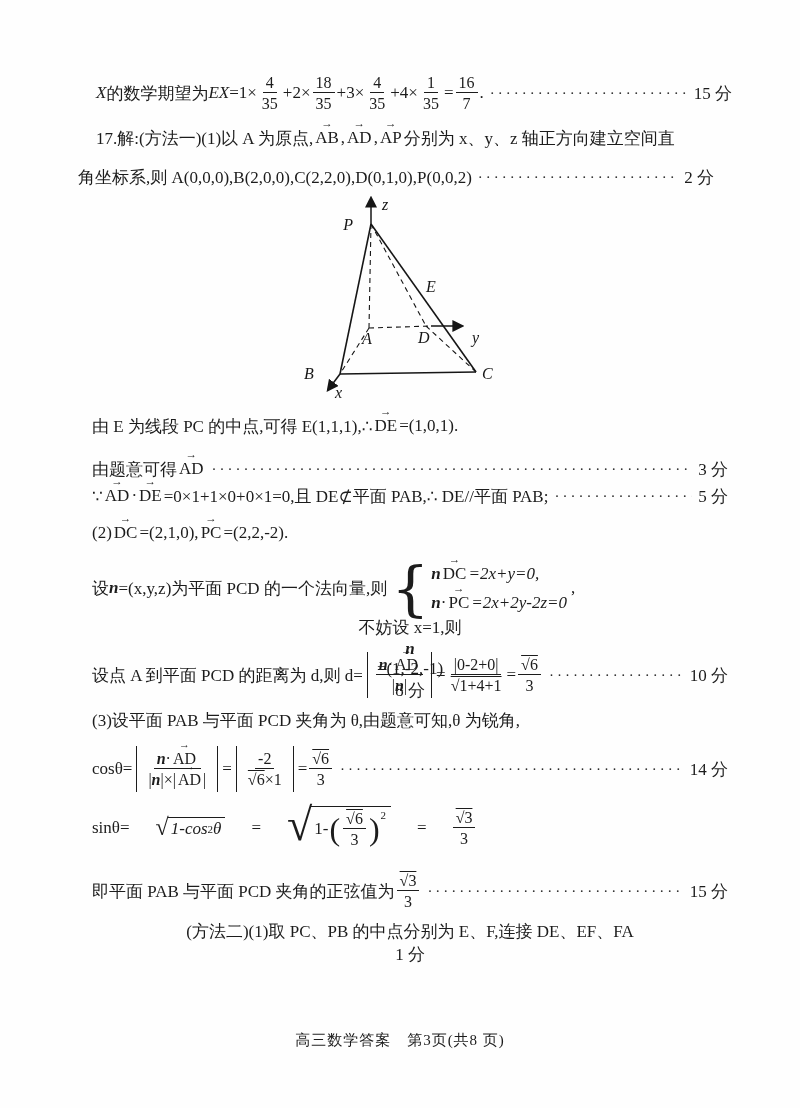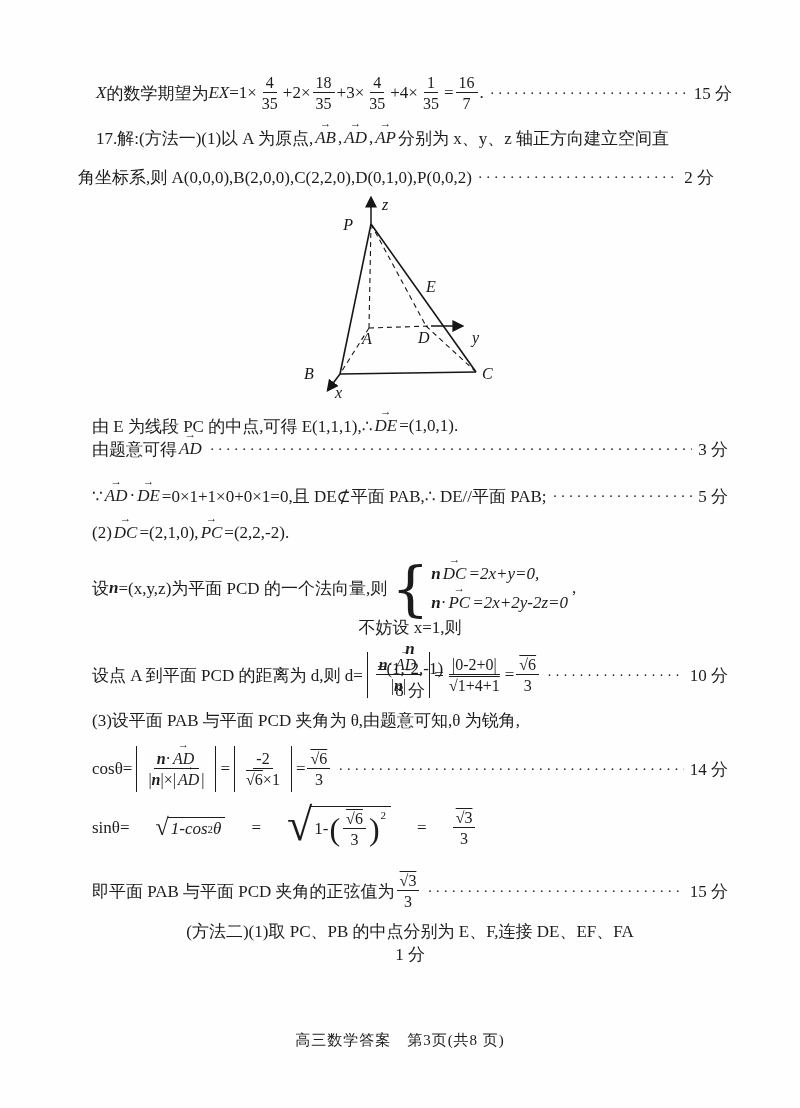--- a/index.html
+++ b/index.html
@@ -13,21 +13,21 @@
   .ind2{padding-left:18px;}
   .mi{font-style:italic;}
   .bn{font-weight:700;font-style:italic;}
   .leader{flex:1;min-width:12px;overflow:hidden;white-space:nowrap;letter-spacing:3px;font-size:15px;color:#2a2a2a;margin:0 6px;}
   .score{white-space:nowrap;}
   
   .fr{display:inline-flex;flex-direction:column;align-items:center;vertical-align:middle;margin:0 2px;font-size:16px;line-height:1.2;}
   .fr>.n{padding:0 3px;border-bottom:1.2px solid currentColor;display:inline-flex;align-items:center;justify-content:center;}
   .fr>.d{padding:1px 3px 0 3px;display:inline-flex;align-items:center;justify-content:center;}
   
-  .vec{position:relative;display:inline-block;font-style:italic;margin:0 2px;}
+  .vec{position:relative;display:inline-block;margin:0 2px;}
   .vec::after{content:"\2192";position:absolute;left:50%;transform:translateX(-50%);top:-0.95em;font-size:0.68em;font-style:normal;}
   
   .ov{text-decoration:overline;}
   
   .abs{display:inline-flex;align-items:center;border-left:1.2px solid currentColor;border-right:1.2px solid currentColor;padding:3px 6px;margin:0 4px;}
   
   .brace{font-size:60px;line-height:1;font-weight:400;margin:0 2px 0 4px;font-family:"DejaVu Serif",serif;}
   .sys{display:inline-flex;flex-direction:column;row-gap:9px;text-align:left;}
   .sys .eq{display:flex;align-items:center;}
   .syscomma{align-self:center;margin-left:4px;}
@@ -131,21 +131,21 @@
     <text x="192" y="193">C</text>
     <text x="45" y="212">x</text>
   </svg>
 
   <div class="line ind" style="top:411px;height:30px;">
     <span>由 E 为线段 PC 的中点,可得 E(1,1,1),∴ </span>
       <span class="vec">DE</span>
       <span>=(1,0,1).</span>
   </div>
 
-  <div class="line ind" style="top:434px;height:30px;justify-content:center;">
+  <div class="line ind" style="top:454px;height:30px;justify-content:center;">
     <span>由题意可得</span>
       <span class="vec">AD</span>
     <span class="leader">··········································································································</span>
     <span class="score">3 分</span>
   </div>
 
   <div class="line ind" style="top:481px;height:30px;">
     <span>∵ </span>
       <span class="vec">AD</span>
       <span> · </span>

